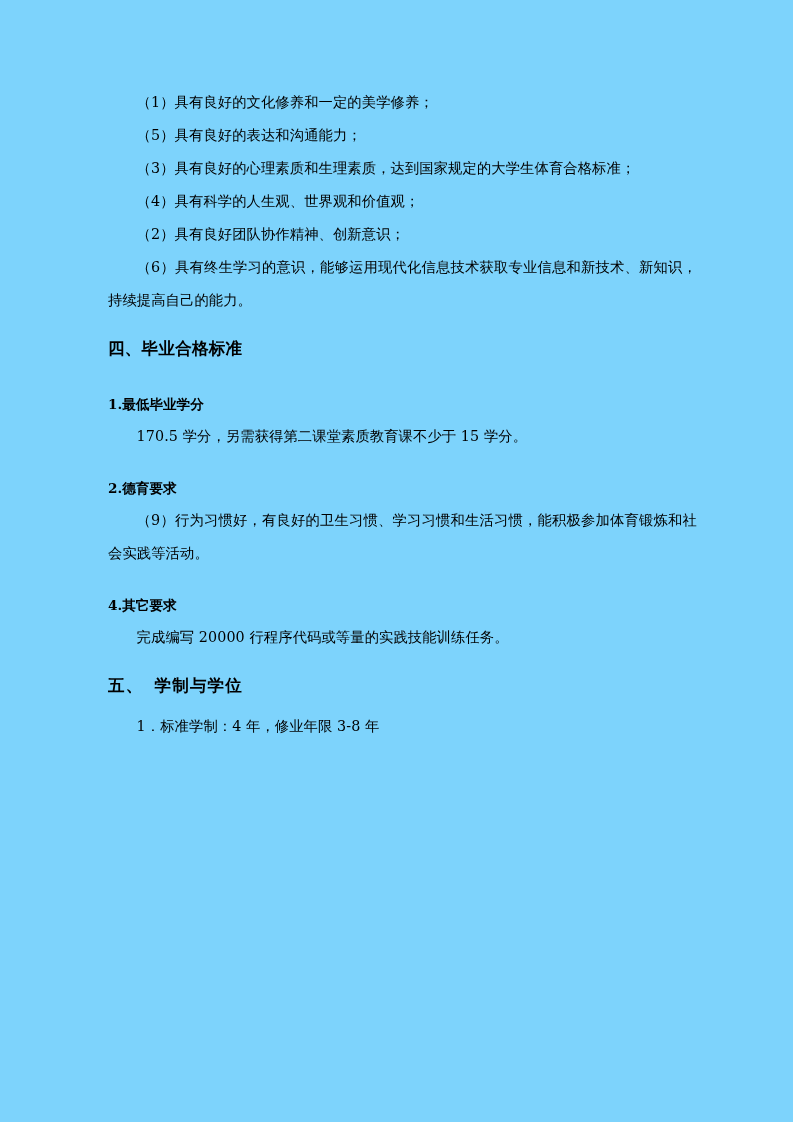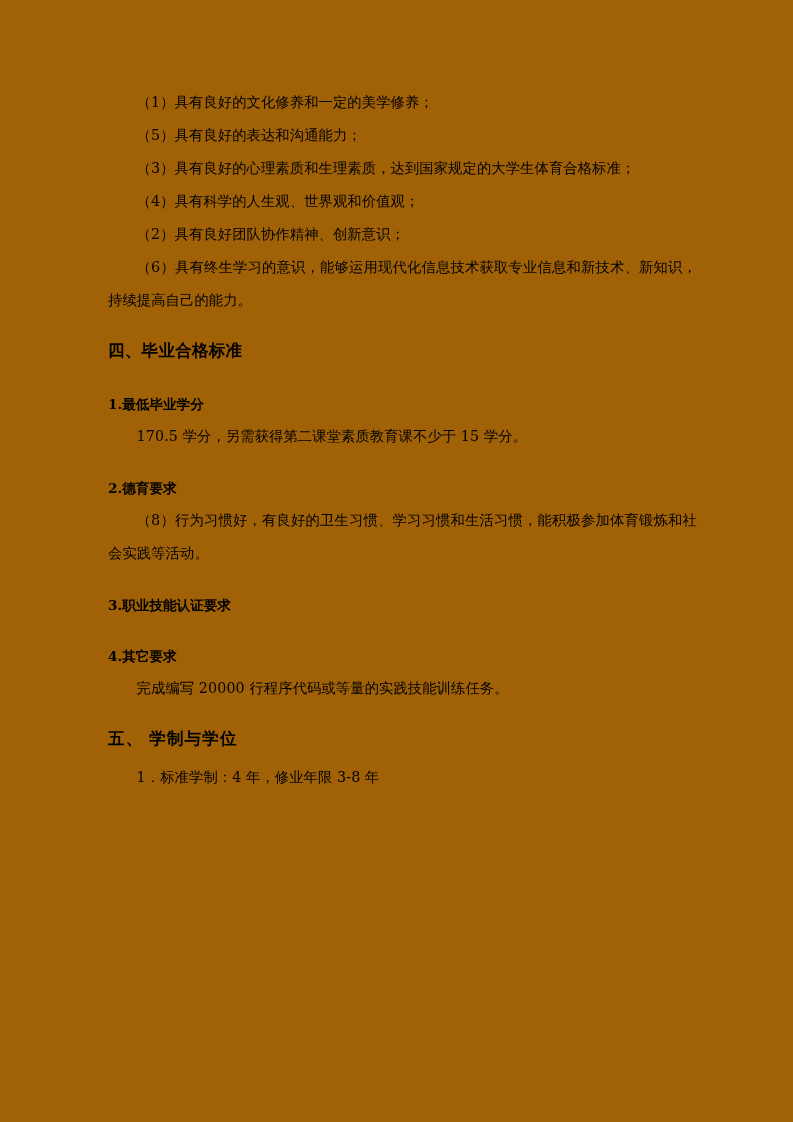--- a/index.html
+++ b/index.html
@@ -4,41 +4,41 @@
 <style>
   html, body {
     margin: 0;
     padding: 0;
     background: #ffffff;
   }
   .page {
     width: 793px;
     height: 1122px;
     position: relative;
-    background: #a16207;
+    background: #7dd3fc;
     box-sizing: border-box;
     padding: 86px 96px 60px 108px;
     font-family: "DejaVu Serif", "Liberation Serif", serif;
     color: #000000;
     overflow: hidden;
   }
   .body-text {
     font-size: 14.3px;
     line-height: 33px;
     text-align: justify;
     letter-spacing: 0.1px;
   }
   p {
     margin: 0;
   }
   .indent {
     text-indent: 2em;
   }
   .h-section {
-    font-family: Liberation Sans, sans-serif;
+    font-family: Liberation Mono, monospace;
     font-weight: bold;
     font-size: 16.5px;
     line-height: 38px;
     margin-top: 14px;
     margin-bottom: 4px;
     letter-spacing: 0.3px;
   }
   .h-section.spaced {
     letter-spacing: 1.2px;
   }
@@ -74,26 +74,23 @@
     <span class="h-sub-num">1.</span><span>最低毕业学分</span>
   </div>
   <div class="body-text">
     <p class="indent">170.5 学分，另需获得第二课堂素质教育课不少于 15 学分。</p>
   </div>
 
   <div class="h-sub">
     <span class="h-sub-num">2.</span><span>德育要求</span>
   </div>
   <div class="body-text">
-    <p class="indent">（8）行为习惯好，有良好的卫生习惯、学习习惯和生活习惯，能积极参加体育锻炼和社会实践等活动。</p>
+    <p class="indent">（9）行为习惯好，有良好的卫生习惯、学习习惯和生活习惯，能积极参加体育锻炼和社会实践等活动。</p>
   </div>
 
-  <div class="h-sub">
-    <span class="h-sub-num">3.</span><span>职业技能认证要求</span>
-  </div>
 
   <div class="h-sub">
     <span class="h-sub-num">4.</span><span>其它要求</span>
   </div>
   <div class="body-text">
     <p class="indent">完成编写 20000 行程序代码或等量的实践技能训练任务。</p>
   </div>
 
   <div class="h-section spaced">五、  学制与学位</div>
   <div class="body-text">

